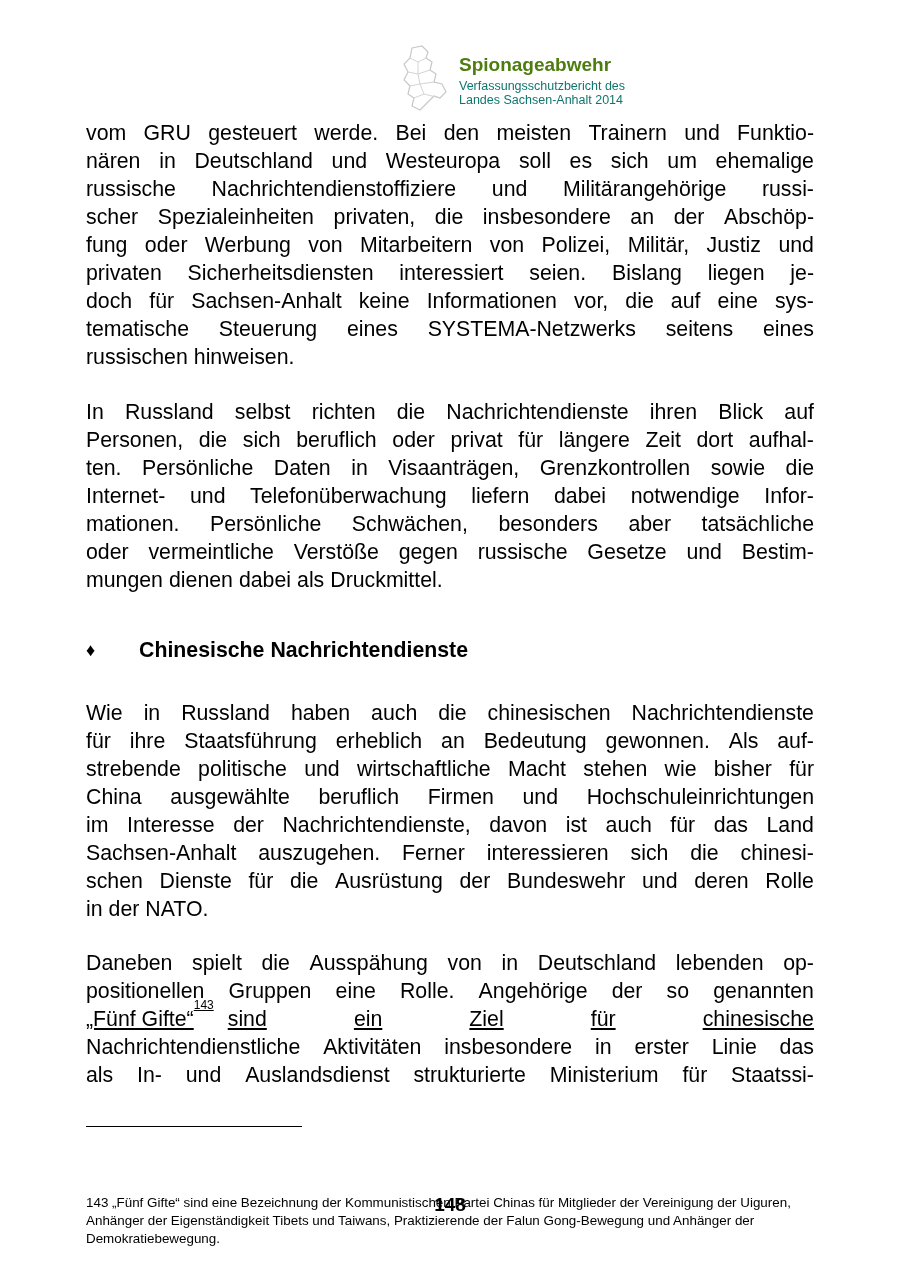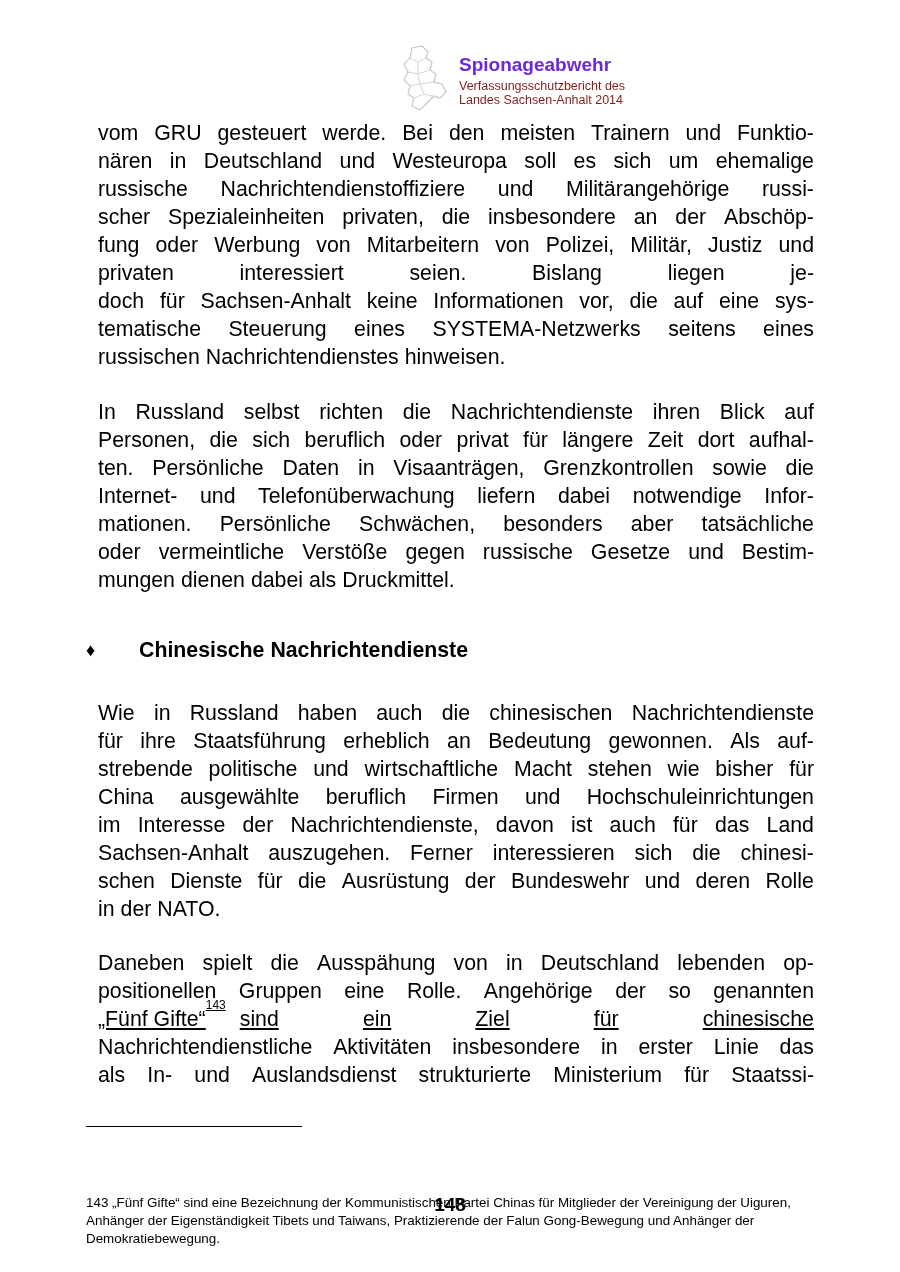--- a/index.html
+++ b/index.html
@@ -1,25 +1,25 @@
 <!DOCTYPE html>
 <html><head>
 <meta charset="utf-8">
 <style>
   html, body { margin: 0; padding: 0; background: #ffffff; }
   body { width: 900px; height: 1272px; position: relative; overflow: hidden;
          font-family: "Liberation Sans", sans-serif; color: #000; }
   .header { position: absolute; left: 398px; top: 44px; width: 260px; height: 72px; }
   .header svg { position: absolute; left: 0; top: 0; }
-  .hdr-title { position: absolute; left: 61px; top: 10px; font-size: 19px; font-weight: bold; color: #6d28d9; white-space: nowrap; }
-  .hdr-sub { position: absolute; left: 61px; font-size: 12.5px; color: #7f1d1d; white-space: nowrap; line-height: 14px; }
+  .hdr-title { position: absolute; left: 61px; top: 10px; font-size: 19px; font-weight: bold; color: #4d7c0f; white-space: nowrap; }
+  .hdr-sub { position: absolute; left: 61px; font-size: 12.5px; color: #0f766e; white-space: nowrap; line-height: 14px; }
   .hdr-sub.s1 { top: 35px; }
   .hdr-sub.s2 { top: 49px; }
   .body-text { position: absolute; left: 86px; width: 728px; }
-  .line { font-size: 21.3px; line-height: 28px; height: 28px; text-align: justify; text-align-last: justify; white-space: nowrap; display: flex; justify-content: space-between; margin-left: 12px; }
+  .line { font-size: 21.3px; line-height: 28px; height: 28px; text-align: justify; text-align-last: justify; white-space: nowrap; display: flex; justify-content: space-between; }
   .line.last { justify-content: flex-start; }
   .line.last span.w { margin-right: 6px; }
   .heading { position: absolute; left: 86px; top: 638px; font-size: 21.3px; font-weight: bold; display: flex; align-items: center; }
   .heading .bullet { width: 53px; font-size: 18px; }
   sup { font-size: 12px; line-height: 0; vertical-align: 9px; }
   .fn-rule { position: absolute; left: 86px; top: 1126px; width: 216px; height: 1px; background: #000; }
   .footnote { position: absolute; left: 86px; top: 1194px; width: 730px; font-size: 13.4px; line-height: 18px; }
   .page-num { position: absolute; left: 0; width: 900px; top: 1194px; text-align: center; font-size: 19px; font-weight: bold; }
 </style>
 </head>
@@ -84,20 +84,21 @@
       <span>von</span>
       <span>Mitarbeitern</span>
       <span>von</span>
       <span>Polizei,</span>
       <span>Militär,</span>
       <span>Justiz</span>
       <span>und</span>
     </div>
   <div class="line">
       <span>privaten</span>
+      <span>Sicherheitsdiensten</span>
       <span>interessiert</span>
       <span>seien.</span>
       <span>Bislang</span>
       <span>liegen</span>
       <span>je-</span>
     </div>
   <div class="line">
       <span>doch</span>
       <span>für</span>
       <span>Sachsen-Anhalt</span>
@@ -112,21 +113,20 @@
   <div class="line">
       <span>tematische</span>
       <span>Steuerung</span>
       <span>eines</span>
       <span>SYSTEMA-Netzwerks</span>
       <span>seitens</span>
       <span>eines</span>
     </div>
   <div class="line last">
       <span class="w">russischen</span>
-      <span class="w">Nachrichtendienstes</span>
       <span class="w">hinweisen.</span>
     </div>
 </div>
 
 <div class="body-text" style="top:398px;">
   <div class="line">
       <span>In</span>
       <span>Russland</span>
       <span>selbst</span>
       <span>richten</span>

